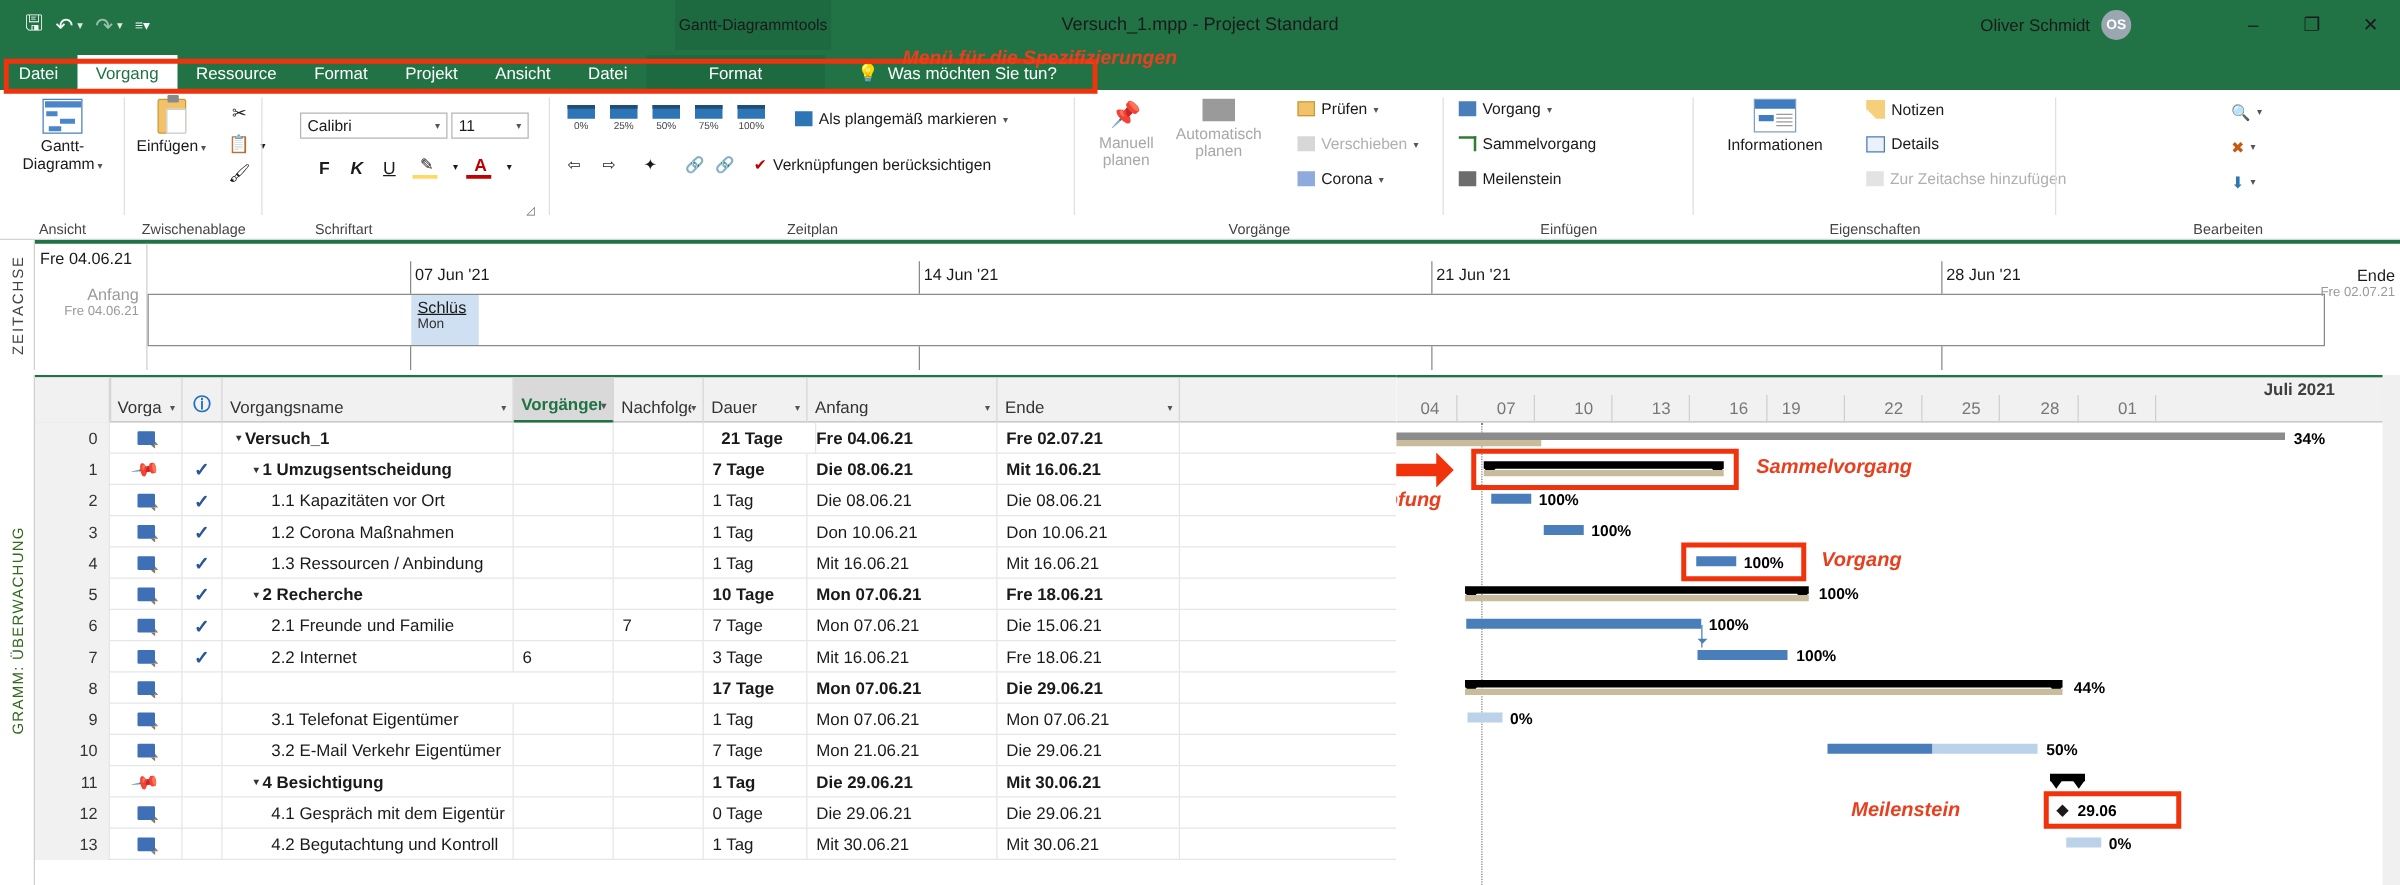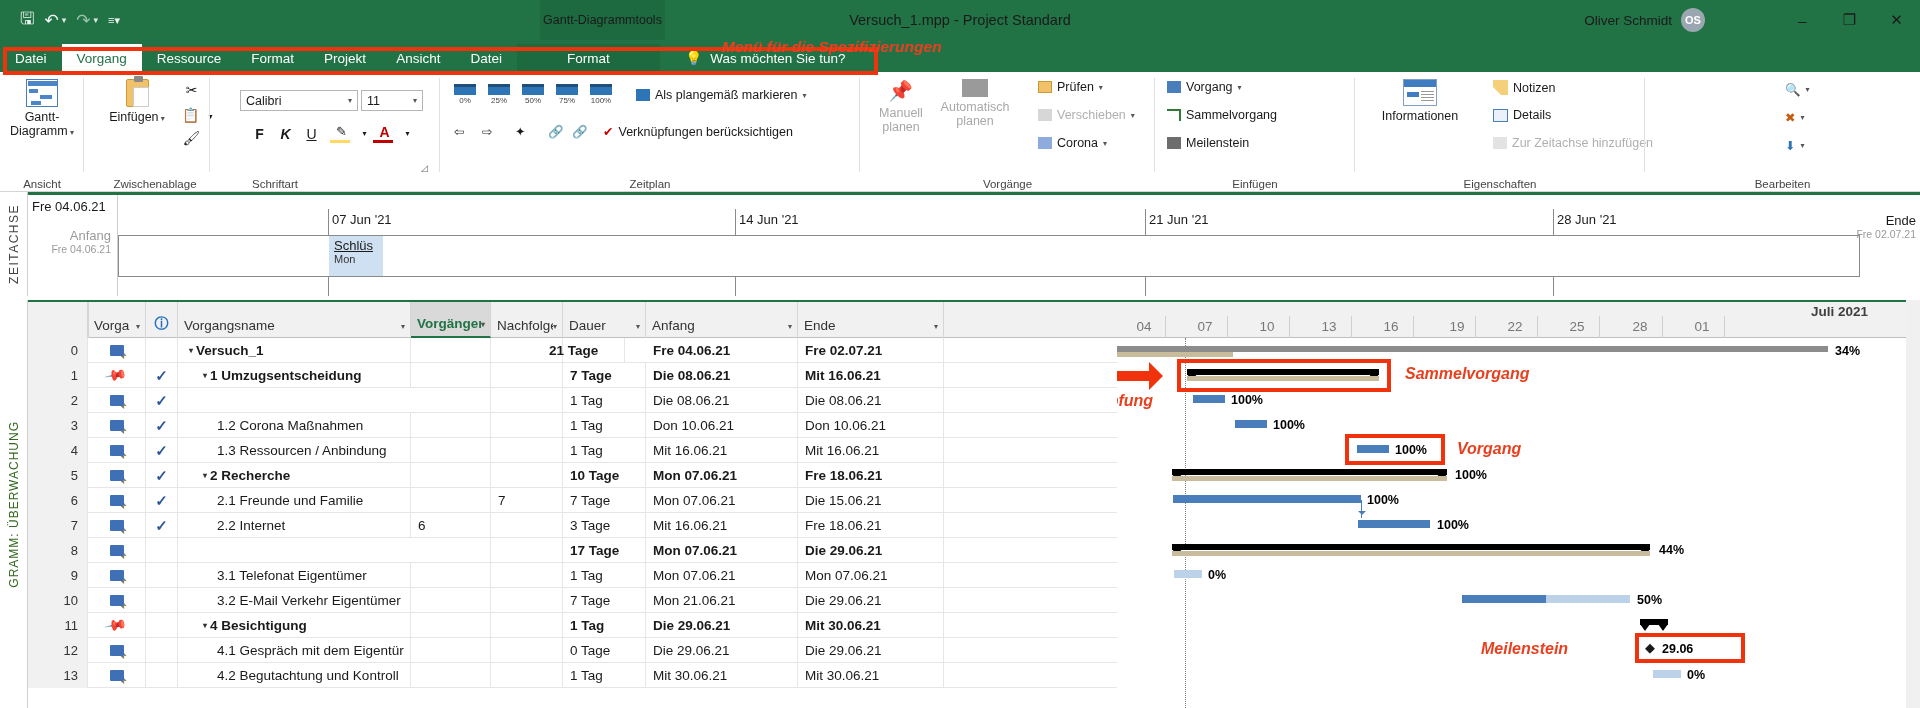--- a/index.html
+++ b/index.html
@@ -271,21 +271,21 @@
   <div class="tell">
     <span class="bulb">💡</span>
     <span>Was möchten Sie tun?</span>
   </div>
 </div>
 <div class="red-box-tabs"></div>
 <div class="annot-menu">Menü für die Spezifizierungen</div>
 
 <div class="ribbon">
 
-  <div class="rgroup" style="left:0; width:84px">
+  <div class="rgroup" style="left:0; width:100px">
     <div class="bigbtn">
       <div class="ic-gantt">
         <i style="left:1px;top:1px;width:30px;height:5px"></i>
         <i style="left:2px;top:9px;width:9px;height:4px"></i>
         <i style="left:13px;top:15px;width:12px;height:4px"></i>
         <i style="left:4px;top:21px;width:10px;height:4px"></i>
       </div>
       <div class="lbl"><span>Gantt-</span><br>
         <span>Diagramm</span><span class="caret"> ▾</span></div>
     </div>
@@ -527,21 +527,21 @@
         <div class="cell num" style="left: 0px; width: 60px;">0</div>
         <div class="cell ctr" style="left: 60px; width: 58px;">
           <span class="tico"></span>
         </div>
         <div class="cell ctr" style="left: 118px; width: 32px;"></div>
         <div class="cell pad bold" style="left: 150px; width: 233px;">
           <span style="padding-left:4px"><span class="tri">▾</span><span>Versuch_1</span></span>
         </div>
         <div class="cell pad" style="left: 383px; width: 80px;"></div>
         <div class="cell pad" style="left: 463px; width: 72px;"></div>
-        <div class="cell pad bold" style="left: 514px; width: 83px;">21 Tage</div>
+        <div class="cell pad bold" style="left: 542px; width: 83px;">21 Tage</div>
         <div class="cell pad bold" style="left: 618px; width: 152px;">Fre 04.06.21</div>
         <div class="cell pad bold" style="left: 770px; width: 146px;">Fre 02.07.21</div>
       </div>
       <div class="row">
         <div class="cell num" style="left: 0px; width: 60px;">1</div>
         <div class="cell ctr" style="left: 60px; width: 58px;">
           <span class="pinico">📌</span>
         </div>
         <div class="cell ctr" style="left: 118px; width: 32px;">
           <span class="chk">✓</span>
@@ -555,20 +555,23 @@
         <div class="cell pad bold" style="left: 618px; width: 152px;">Die 08.06.21</div>
         <div class="cell pad bold" style="left: 770px; width: 146px;">Mit 16.06.21</div>
       </div>
       <div class="row">
         <div class="cell num" style="left: 0px; width: 60px;">2</div>
         <div class="cell ctr" style="left: 60px; width: 58px;">
           <span class="tico"></span>
         </div>
         <div class="cell ctr" style="left: 118px; width: 32px;">
           <span class="chk">✓</span>
+        </div>
+        <div class="cell pad" style="left: 150px; width: 233px;">
+          <span style="padding-left:32px"><span>1.1 Kapazitäten vor Ort</span></span>
         </div>
         <div class="cell pad" style="left: 383px; width: 80px;"></div>
         <div class="cell pad" style="left: 463px; width: 72px;"></div>
         <div class="cell pad" style="left: 535px; width: 83px;">1 Tag</div>
         <div class="cell pad" style="left: 618px; width: 152px;">Die 08.06.21</div>
         <div class="cell pad" style="left: 770px; width: 146px;">Die 08.06.21</div>
       </div>
       <div class="row">
         <div class="cell num" style="left: 0px; width: 60px;">3</div>
         <div class="cell ctr" style="left: 60px; width: 58px;">
@@ -750,21 +753,21 @@
     <div class="day" style="left:7px">04</div>
     <div class="sep" style="left:48px"></div>
     <div class="day" style="left:68px">07</div>
     <div class="sep" style="left:110px"></div>
     <div class="day" style="left:130px">10</div>
     <div class="sep" style="left:172px"></div>
     <div class="day" style="left:192px">13</div>
     <div class="sep" style="left:234px"></div>
     <div class="day" style="left:254px">16</div>
     <div class="sep" style="left:296px"></div>
-    <div class="day" style="left:320px">19</div>
+    <div class="day" style="left:296px">19</div>
     <div class="sep" style="left:358px"></div>
     <div class="day" style="left:378px">22</div>
     <div class="sep" style="left:420px"></div>
     <div class="day" style="left:440px">25</div>
     <div class="sep" style="left:482px"></div>
     <div class="day" style="left:503px">28</div>
     <div class="sep" style="left:545px"></div>
     <div class="day" style="left:565px">01</div>
     <div class="sep" style="left:607px"></div>
   </div>

